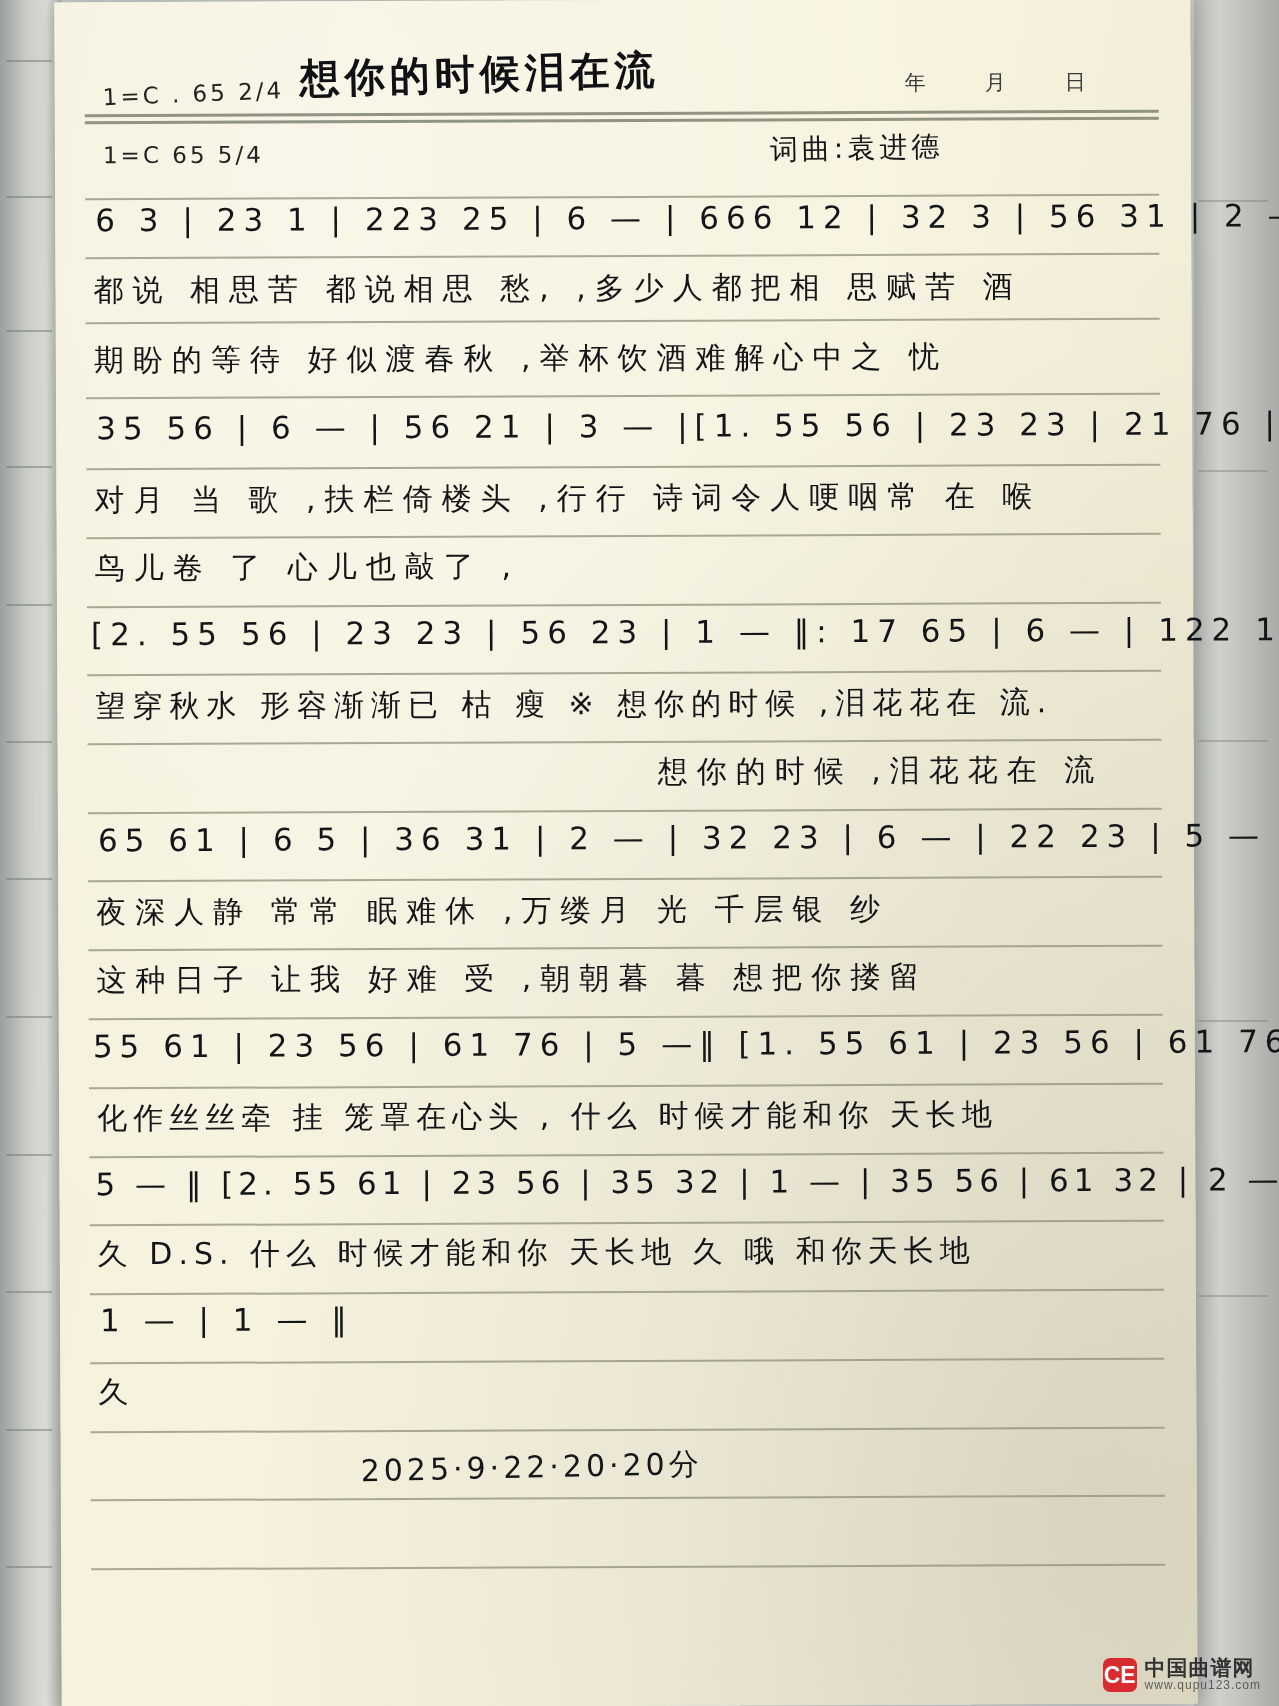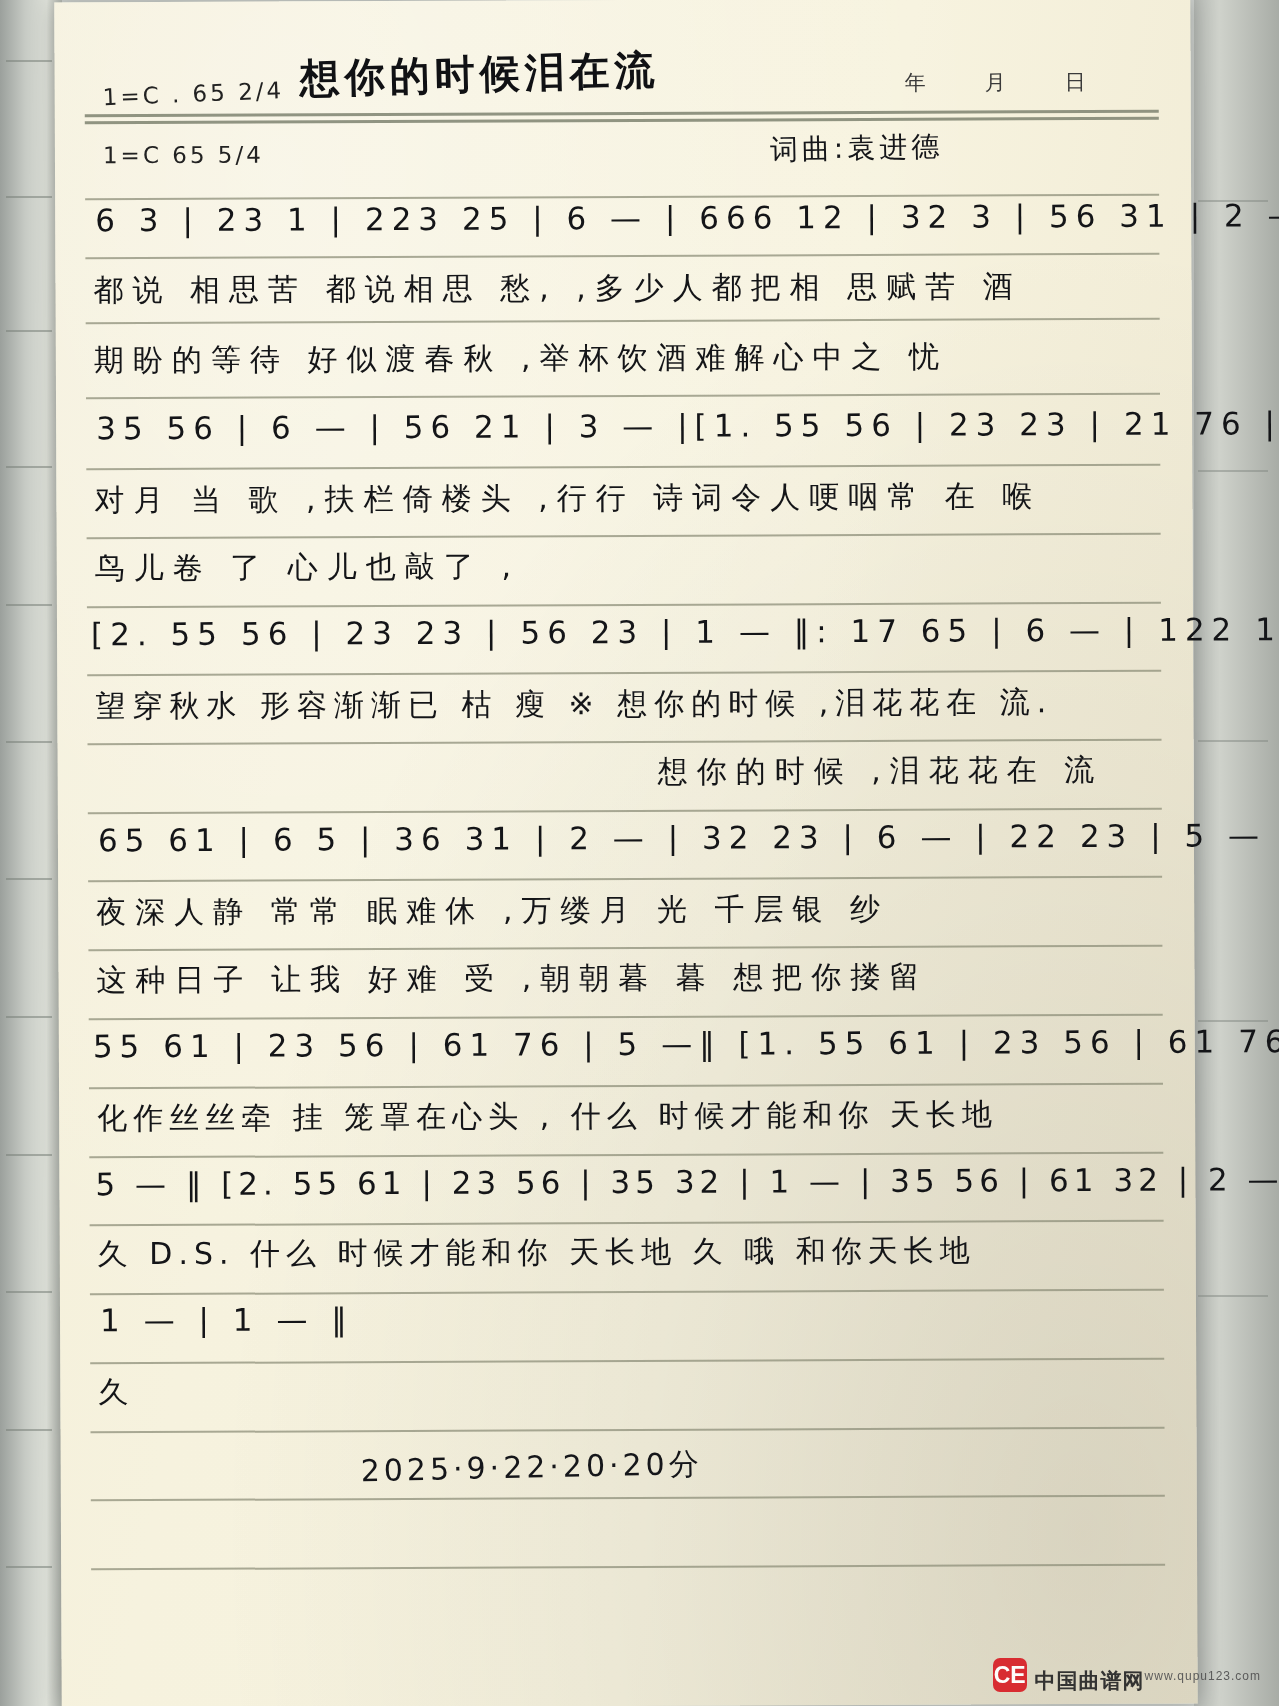--- a/index.html
+++ b/index.html
@@ -138,21 +138,21 @@
     color: #fff;
     font-size: 23px;
     font-weight: 700;
     display: flex;
     align-items: center;
     justify-content: center;
     font-family: "Liberation Sans", sans-serif;
   }
   .wm-text {
     display: flex;
-    flex-direction: row;
+    flex-direction: column;
     line-height: 1.05;
   }
   .wm-main {
     font-size: 21px;
     color: #2b2b2b;
     font-weight: 700;
     letter-spacing: 1px;
   }
   .wm-sub {
     font-size: 12px;

